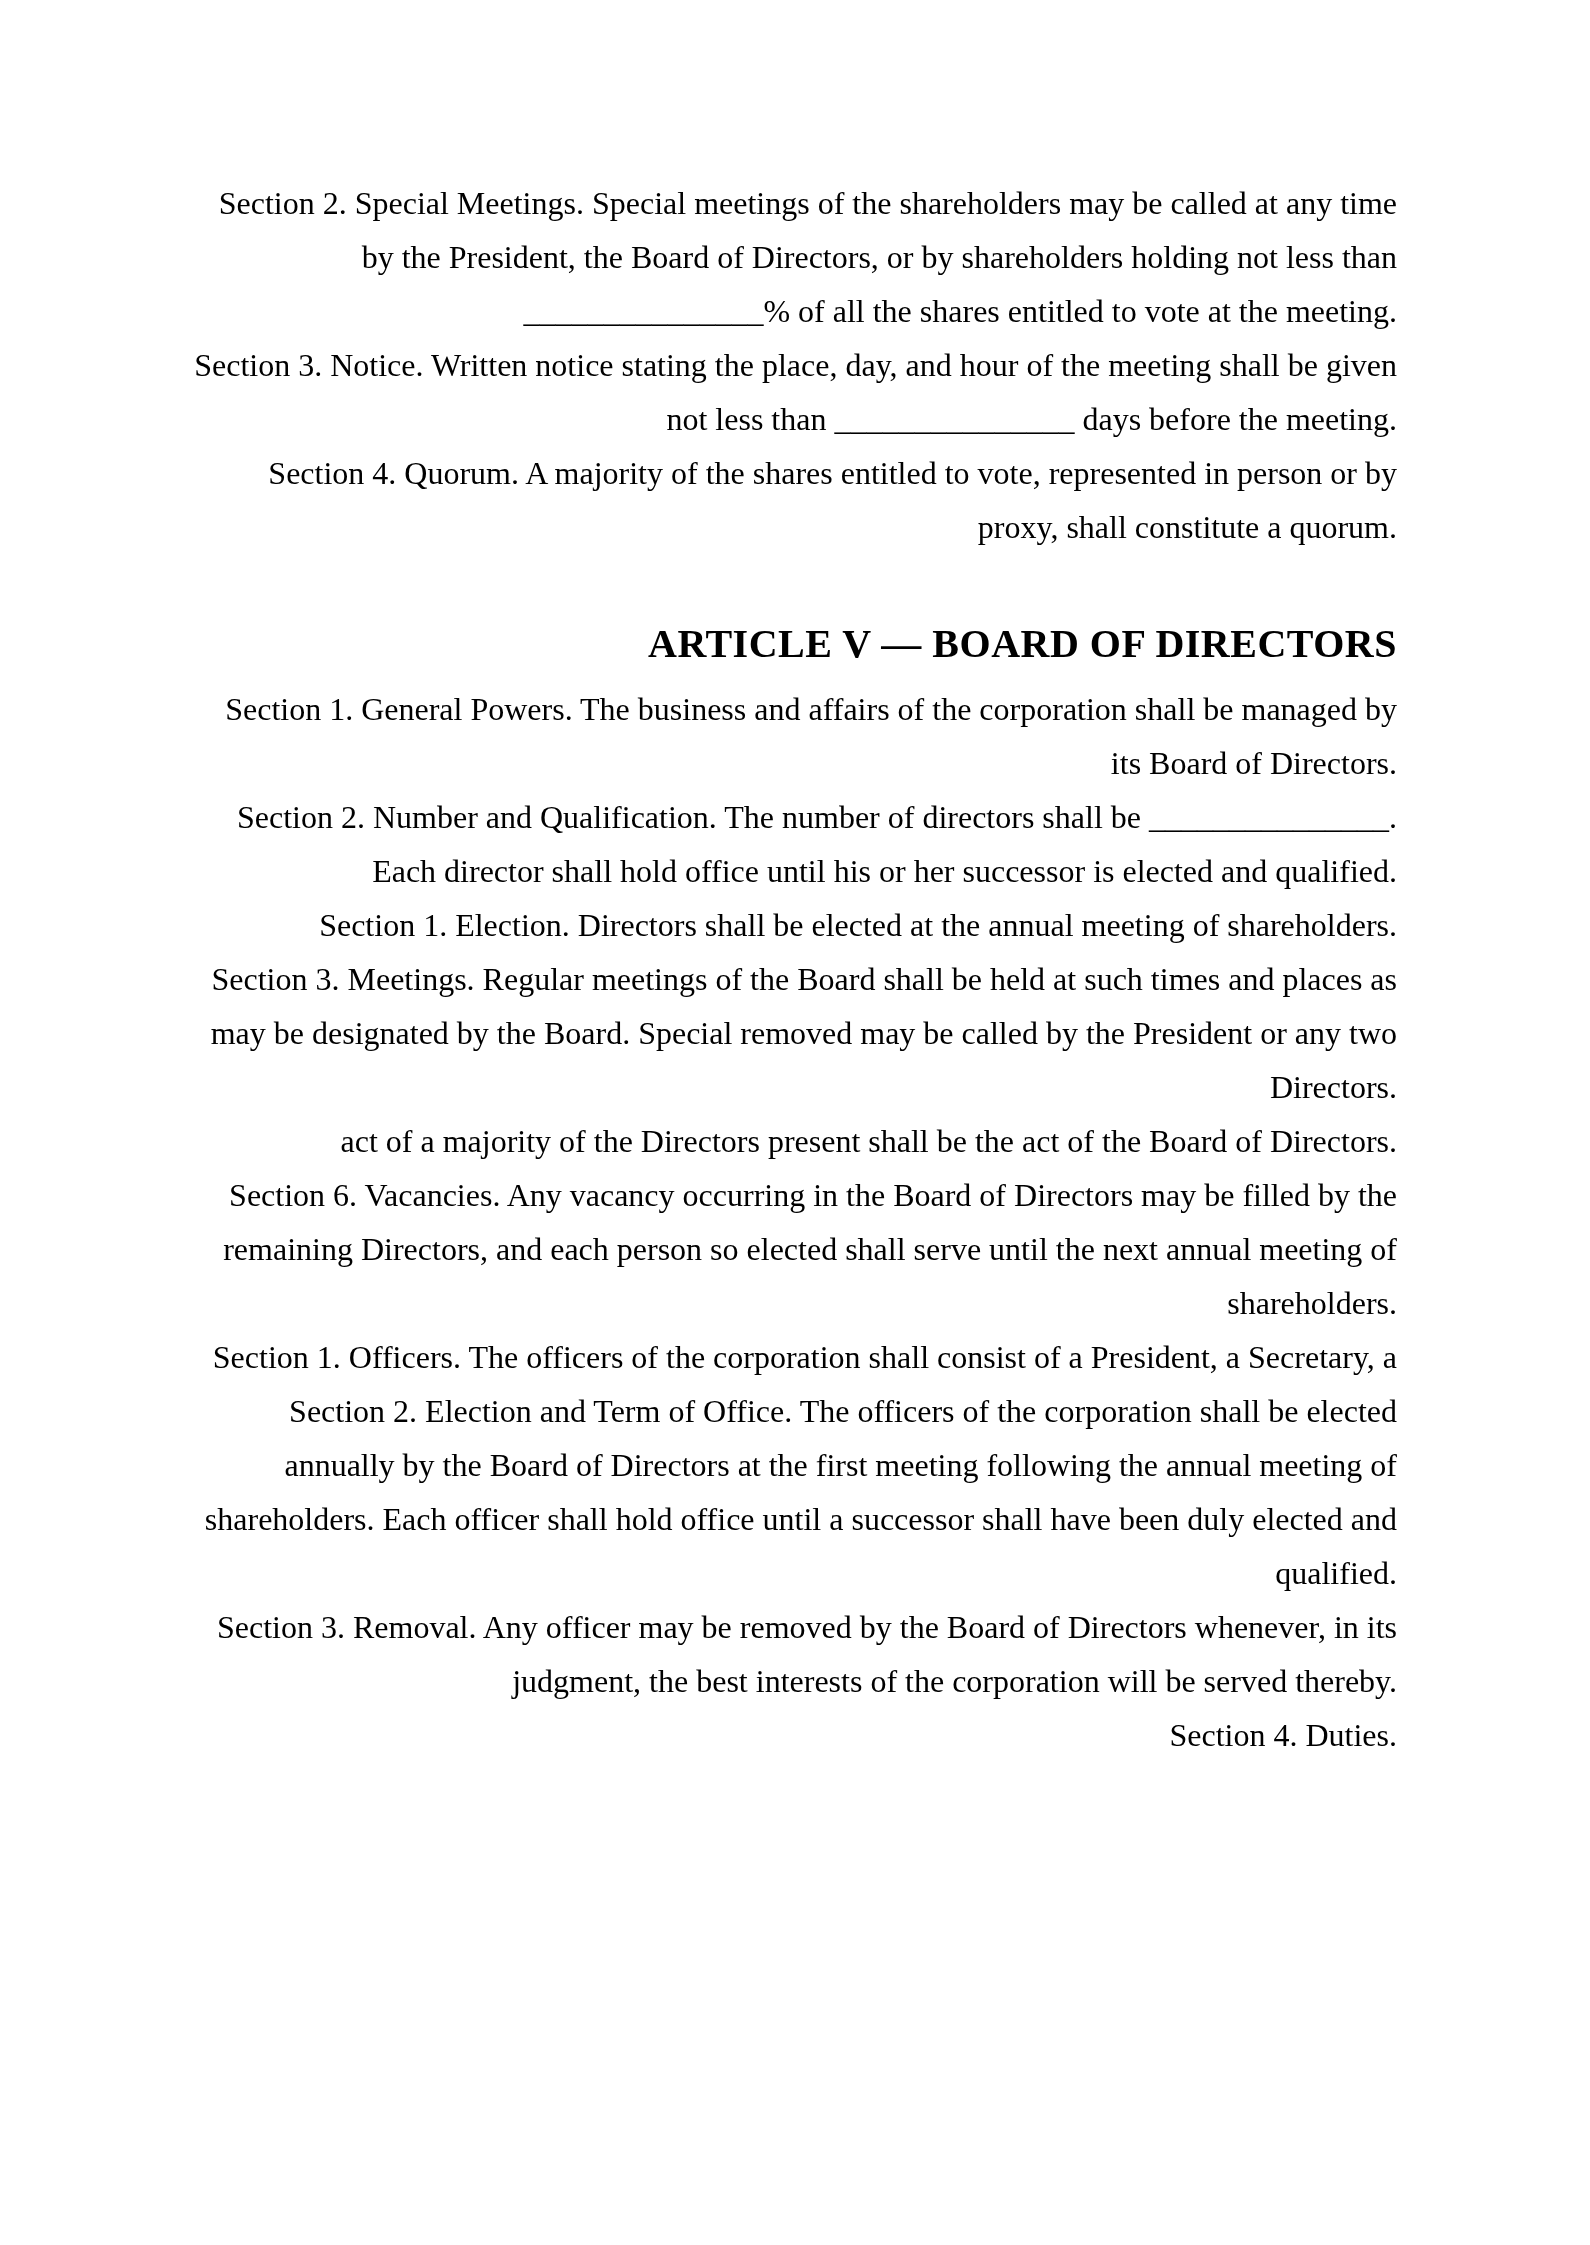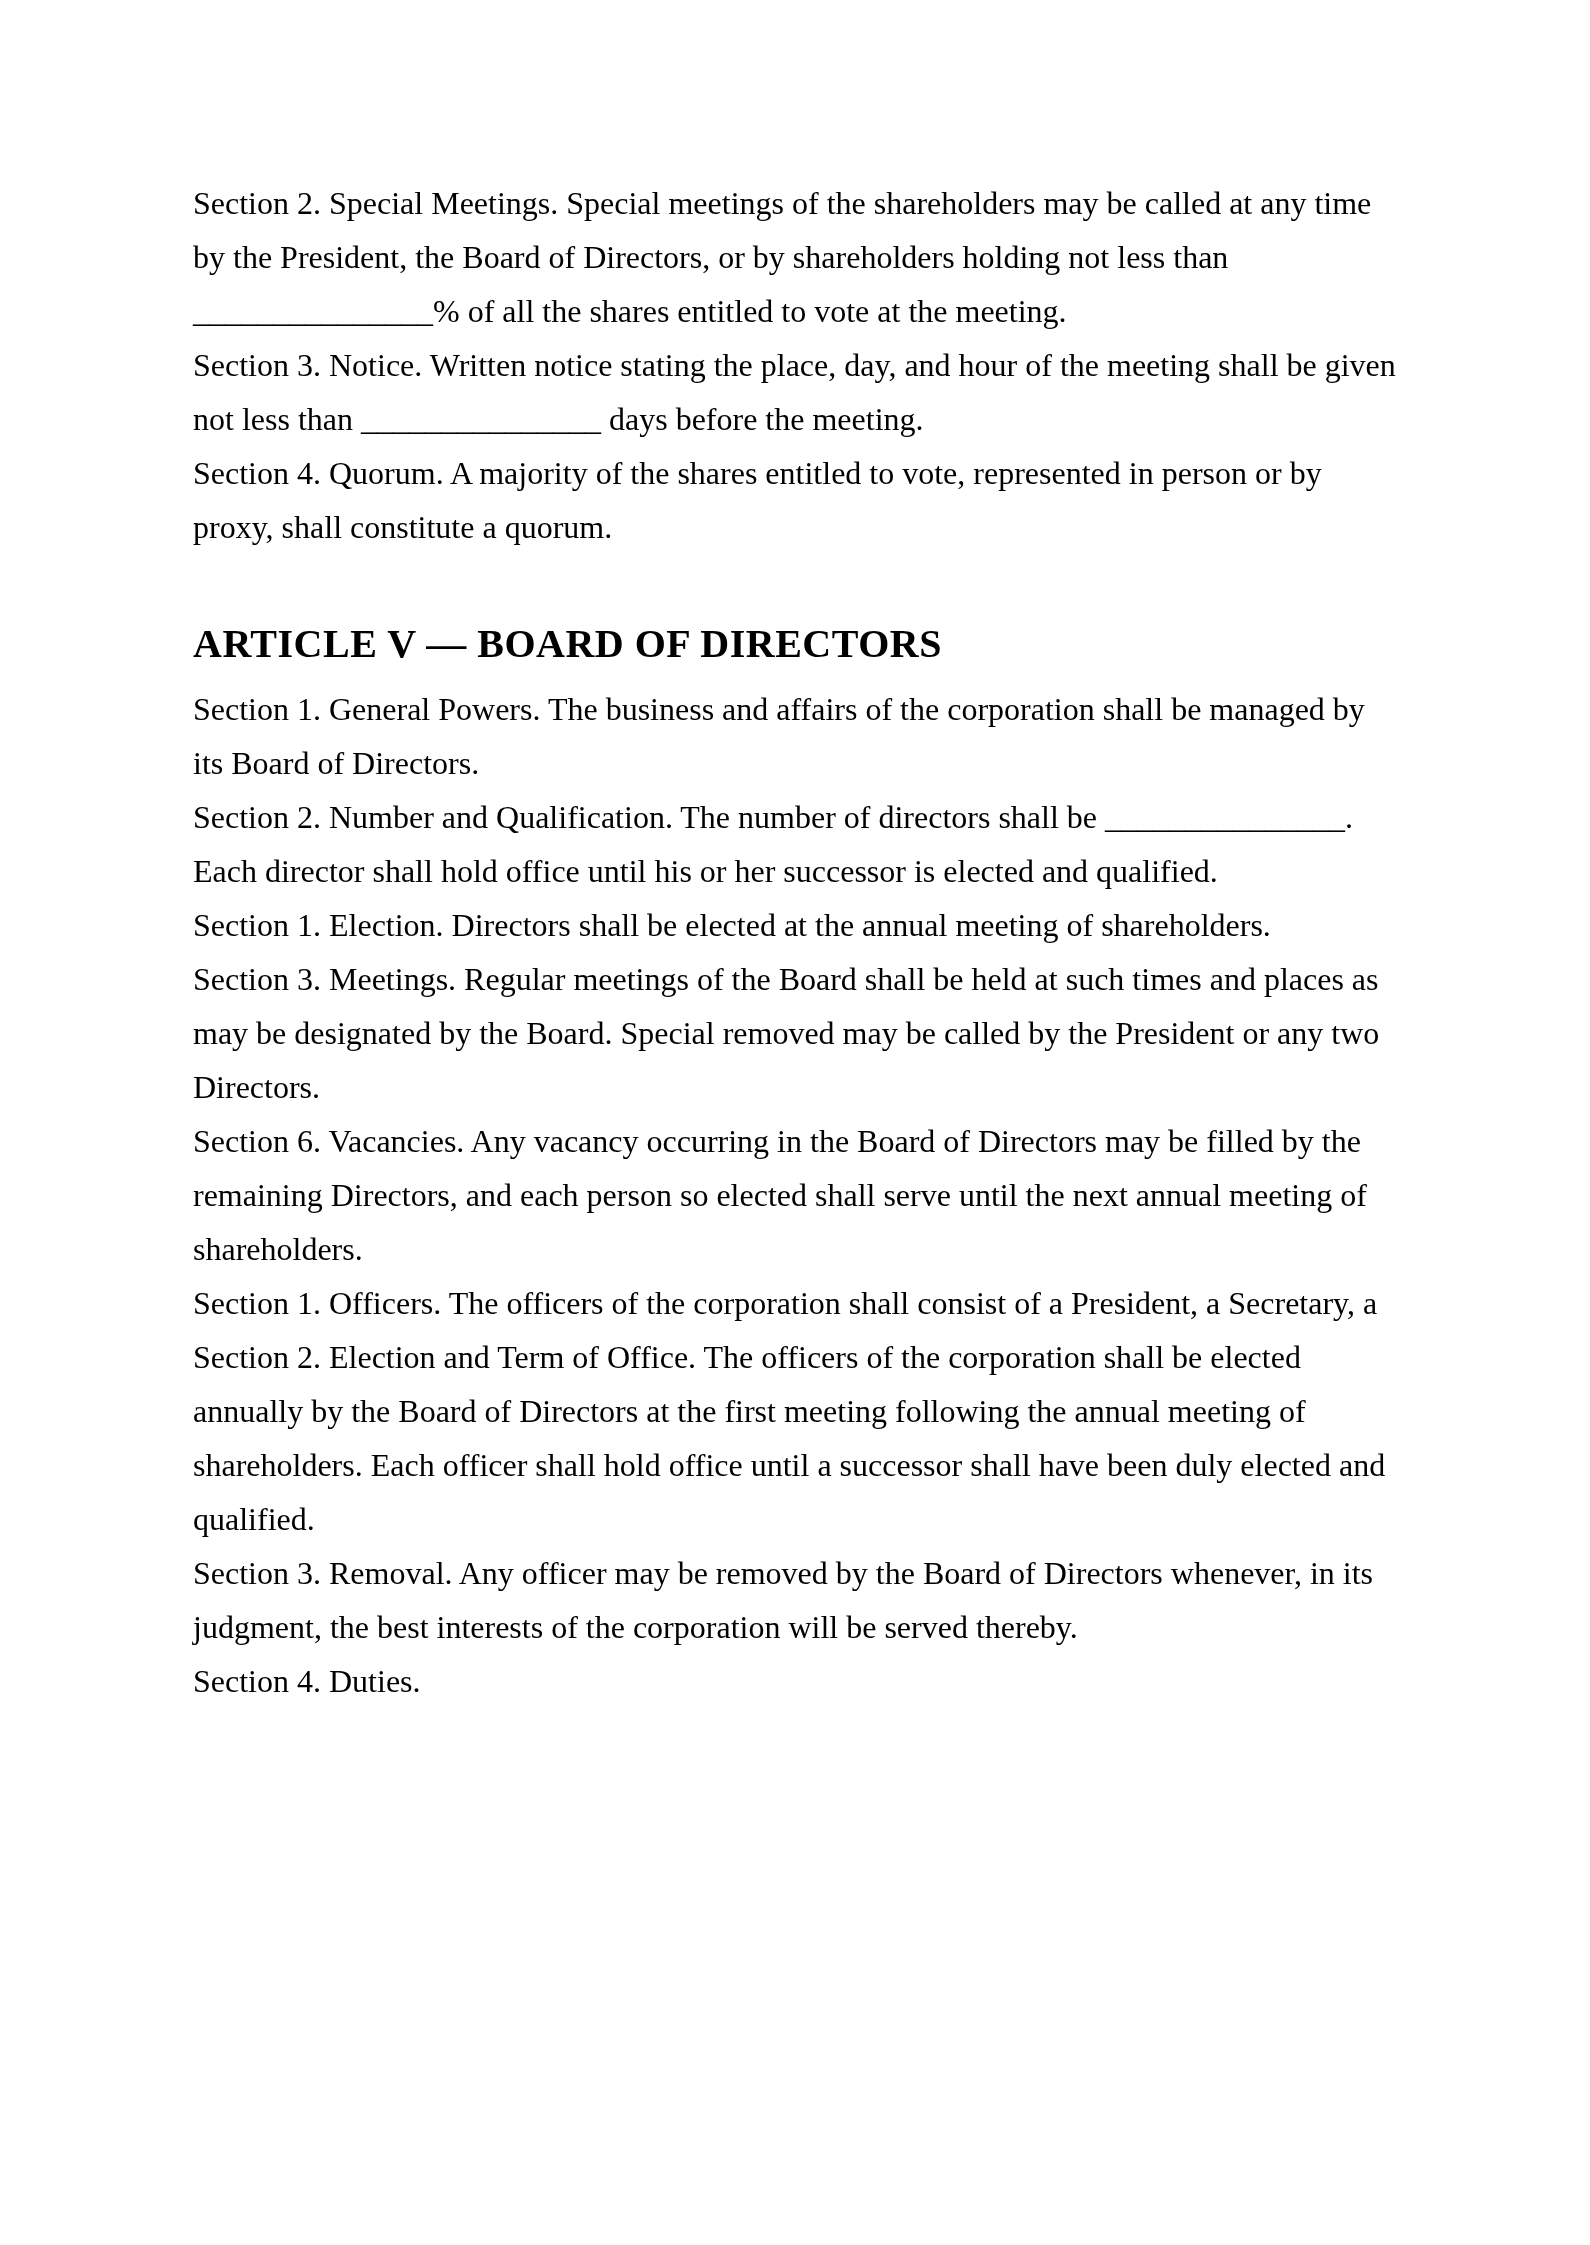--- a/index.html
+++ b/index.html
@@ -10,23 +10,24 @@
   .page {
     position: relative;
     width: 1590px;
     height: 2245px;
     background: #ffffff;
     overflow: hidden;
     font-family: "Liberation Serif", serif;
   }
   .content {
     position: absolute;
-    left: 193px;
+    left: 187px;
     top: 176px;
     width: 1210px;
+    text-align: right;
   }
   .bline {
     font-size: 32px;
     line-height: 54px;
     height: 54px;
     white-space: nowrap;
     color: #000000;
     margin: 0;
   }
   .article-heading {
@@ -57,20 +58,21 @@
     <h2 class="article-heading">ARTICLE V — BOARD OF DIRECTORS</h2>
 
     <p class="bline">Section 1. General Powers. The business and affairs of the corporation shall be managed by</p>
     <p class="bline">its Board of Directors.</p>
     <p class="bline">Section 2. Number and Qualification. The number of directors shall be _______________.</p>
     <p class="bline">Each director shall hold office until his or her successor is elected and qualified.</p>
     <p class="bline">Section 1. Election. Directors shall be elected at the annual meeting of shareholders.</p>
     <p class="bline">Section 3. Meetings. Regular meetings of the Board shall be held at such times and places as</p>
     <p class="bline">may be designated by the Board. Special removed may be called by the President or any two</p>
     <p class="bline">Directors.</p>
+    <p class="bline">act of a majority of the Directors present shall be the act of the Board of Directors.</p>
     <p class="bline">Section 6. Vacancies. Any vacancy occurring in the Board of Directors may be filled by the</p>
     <p class="bline">remaining Directors, and each person so elected shall serve until the next annual meeting of</p>
     <p class="bline">shareholders.</p>
 
 
     <p class="bline">Section 1. Officers. The officers of the corporation shall consist of a President, a Secretary, a</p>
     <p class="bline">Section 2. Election and Term of Office. The officers of the corporation shall be elected</p>
     <p class="bline">annually by the Board of Directors at the first meeting following the annual meeting of</p>
     <p class="bline">shareholders. Each officer shall hold office until a successor shall have been duly elected and</p>
     <p class="bline">qualified.</p>

